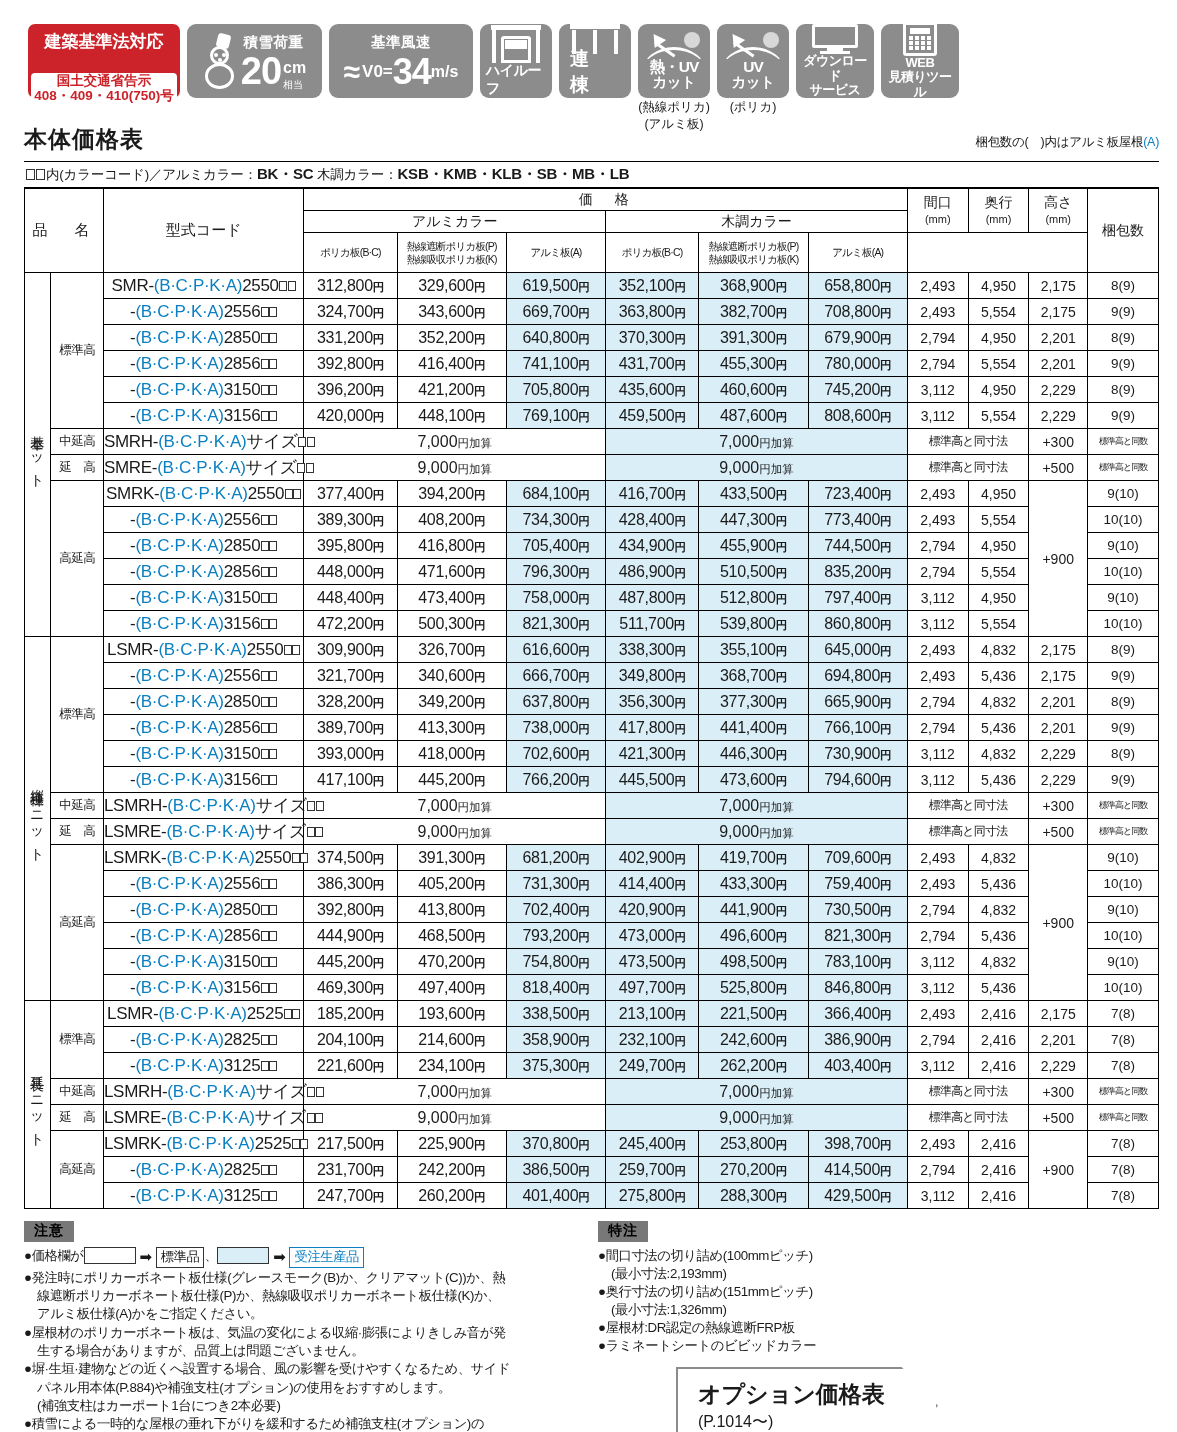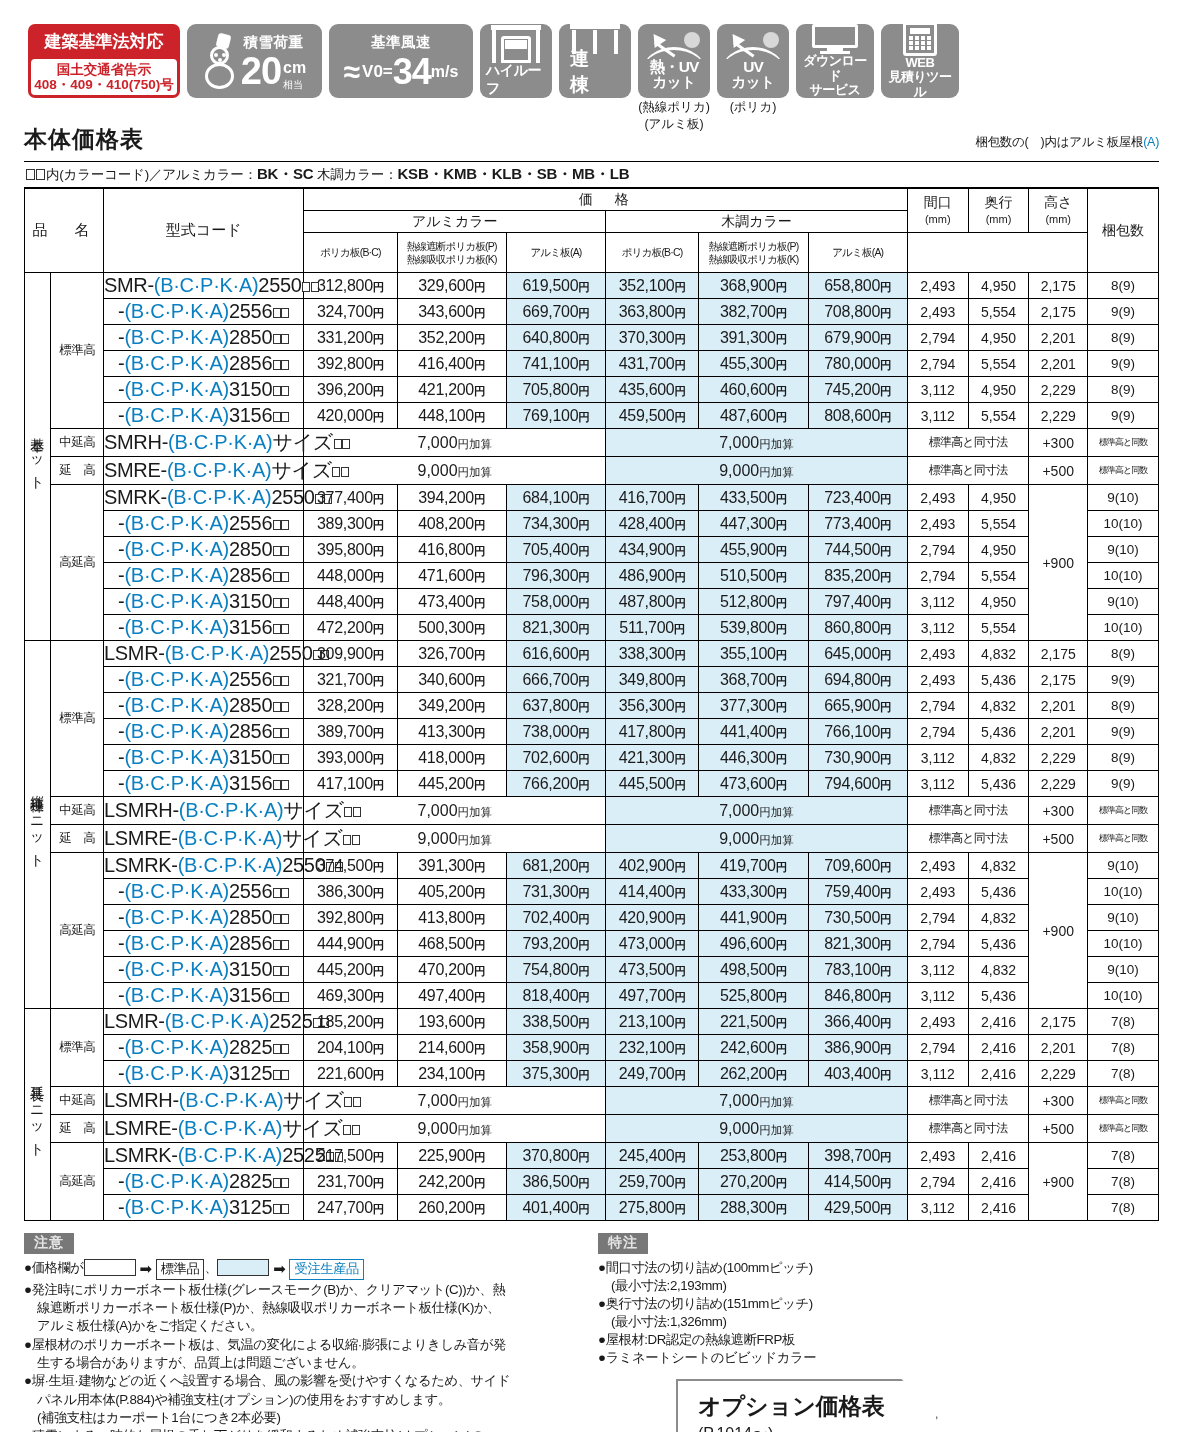--- a/index.html
+++ b/index.html
@@ -44,21 +44,21 @@
     flex-direction: column;
     align-items: stretch;
     justify-content: flex-start;
   }
   .badge-law .law-top {
     color: #fff;
     font-weight: bold;
     font-size: 17px;
     text-align: center;
     letter-spacing: 0px;
-    padding: 3px 0 6px;
+    padding: 3px 0 20px;
   }
   .badge-law .law-bot {
     background:#fff;
     color:#cc2229;
     border-radius: 4px;
     flex: 1;
     display:flex;
     flex-direction: column;
     align-items:center;
     justify-content:center;
@@ -166,21 +166,21 @@
   .h-grp  { font-size: 14px; height: 22px; }
   .h-sub  { font-size: 10.5px; height: 40px; line-height:1.15; letter-spacing:-0.8px;}
   .h-dim  { font-size: 14px; line-height:1.1; }
   .h-dim small { font-size: 11px; }
   .h-name { font-size: 15px; letter-spacing: 6px; }
   .h-code { font-size: 15px; }
   .c-cat { font-size: 14px; width: 24px; }
   .c-cat span { writing-mode: vertical-rl; letter-spacing: 2px; display:inline-block; }
   .c-ht  { font-size: 12.5px; letter-spacing:-0.5px; }
   .c-model {
-    font-size: 20px; font-weight: bold; text-align: right; padding-right: 6px;
+    font-size: 17px; font-weight: bold; text-align: right; padding-right: 6px;
     letter-spacing: -0.3px; white-space: nowrap;
   }
   .c-price { font-size: 16px; font-weight: bold; letter-spacing:-0.3px; white-space: nowrap;}
   .c-price .yen { font-size: 11.5px; font-weight: bold; }
   .c-dim { font-size: 14px; }
   .c-pkg { font-size: 13.5px; }
   .c-pkg-small { font-size: 9px; letter-spacing:-1px;}
   .c-add { font-size: 16px; font-weight:bold; }
   .c-add .small { font-size: 11.5px; }
   .c-dimnote { font-size: 12px; letter-spacing:-0.8px;}
@@ -189,21 +189,21 @@
   tr.arow { height: 26px; }
   .thick-top td, .thick-top th { border-top-width: 1.8px; }
   .tbl-outer { border: 1.8px solid #000; }
   .sqm { display:inline-block; width:8px; height:10px; border:1.1px solid #333; margin-left:0.5px; vertical-align:0px; background:#fff;}
 
   
   .bottom { display:flex; margin: 12px 18px 0 24px; gap: 14px; }
   .col-left { width: 560px; }
   .col-right { flex:1; }
   .note-tag {
-    display:inline-block; background:#787878; color:#e5e5e5; font-size:14px; font-weight:bold;
+    display:inline-block; background:#787878; color:#000000; font-size:14px; font-weight:bold;
     padding: 1px 10px 2px; letter-spacing:1px;
   }
   .note-list { margin-top: 5px; font-size: 13.3px; line-height: 1.38; letter-spacing:-0.4px;}
   .note-list .li { display:flex; margin-bottom: 1px; }
   .note-list .ind { padding-left: 13px; }
   .chip { display:inline-block; border:1.4px solid #333; background:#fff; width:52px; height:17px; vertical-align:-3px; }
   .chip.sh { background:#daeef7; }
   .tagbox { display:inline-block; border:1.4px solid #333; padding: 0px 4px; font-size:13.3px; background:#fff;}
   .tagbox.blue { border-color:#0a7fc1; color:#0a7fc1; }
   .arw { font-size:15px; padding: 0 4px; }

